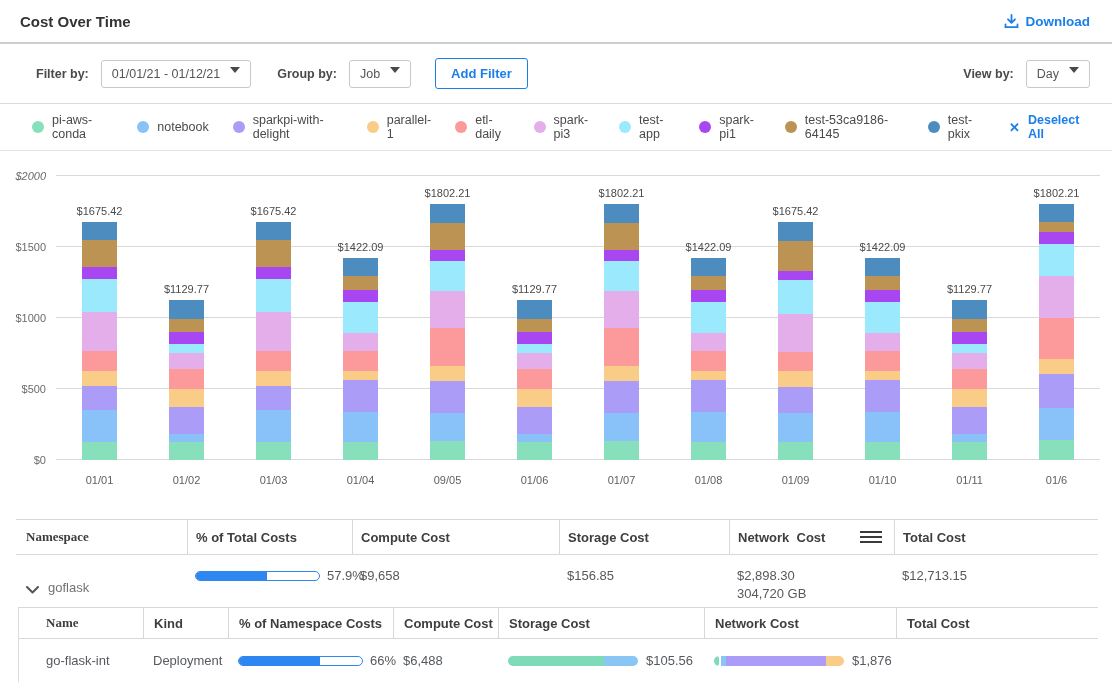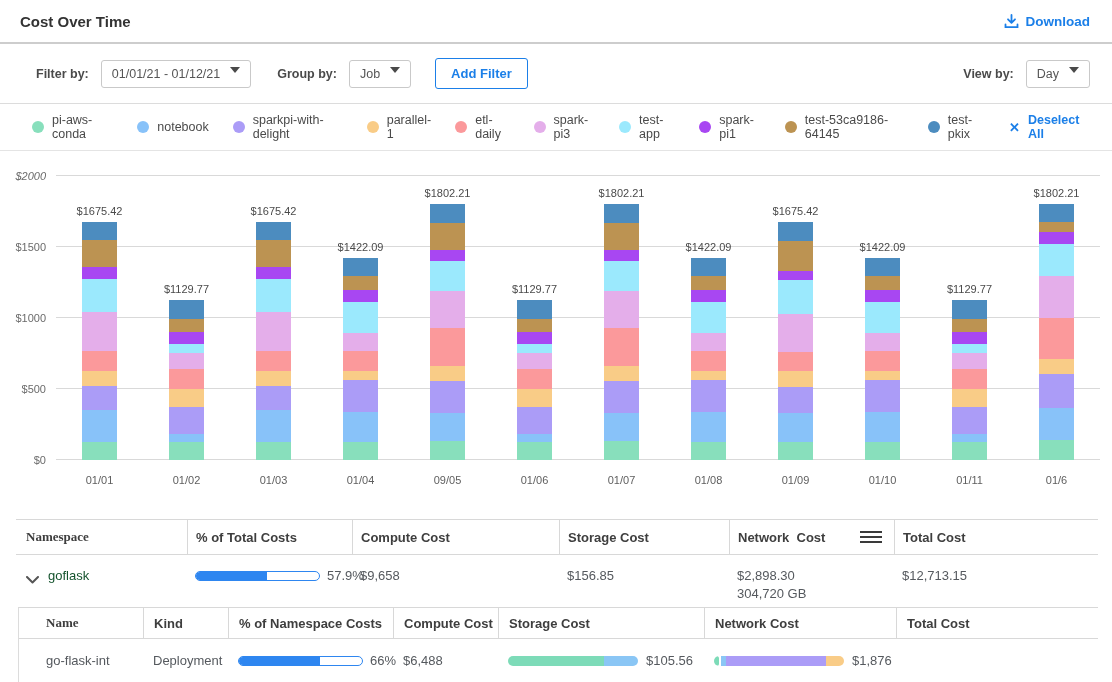--- a/index.html
+++ b/index.html
@@ -54,21 +54,21 @@
   .ns-table { margin:25px 14px 0 16px; border-top:1px solid #d8d8d8; }
   .ns-grid { display:grid; grid-template-columns:171px 165px 207px 170px 165px 1fr; }
   .th { font-size:13px; font-weight:700; color:#3e3e3e; padding:9px 4px 9px 8px;
     white-space:pre; display:flex; align-items:center; }
   .ns-grid .th + .th { border-left:1px solid #d8d8d8; }
   .ns-head { border-bottom:1px solid #d8d8d8; }
   .th:first-child { padding-left:10px;font-family:Liberation Serif, serif; }
   .td { font-size:13px; color:#55595e; padding:13px 4px 0 8px; line-height:16px; }
   .td:first-child { padding-left:10px; }
   .ns-row { height:52px; }
-  .ns-name { display:flex; align-items:flex-start; gap:9px; cursor:pointer; color:#14532d; }
+  .ns-name { display:flex; align-items:center; gap:9px; cursor:pointer; color:#737373; }
   .chev { margin-top:4px; flex:0 0 auto; }
   .pcell { display:flex; align-items:flex-start; gap:7px; }
   .pill { width:125px; height:10px; border:1px solid #2e86f0; border-radius:6px; background:#fff;
     overflow:hidden; margin-top:3px; flex:0 0 auto; }
   .pill i { display:block; height:100%; background:#2e86f0; }
   .two-line div + div { margin-top:2px; }
   .burger { margin-left:auto; margin-right:8px; cursor:pointer; display:flex; }
 
   .wl-table { margin:0 14px 0 18px; border-top:1px solid #d8d8d8; border-left:1px solid #dcdcdc; }
   .wl-grid { display:grid; grid-template-columns:124px 85px 165px 105px 206px 192px 1fr; }

